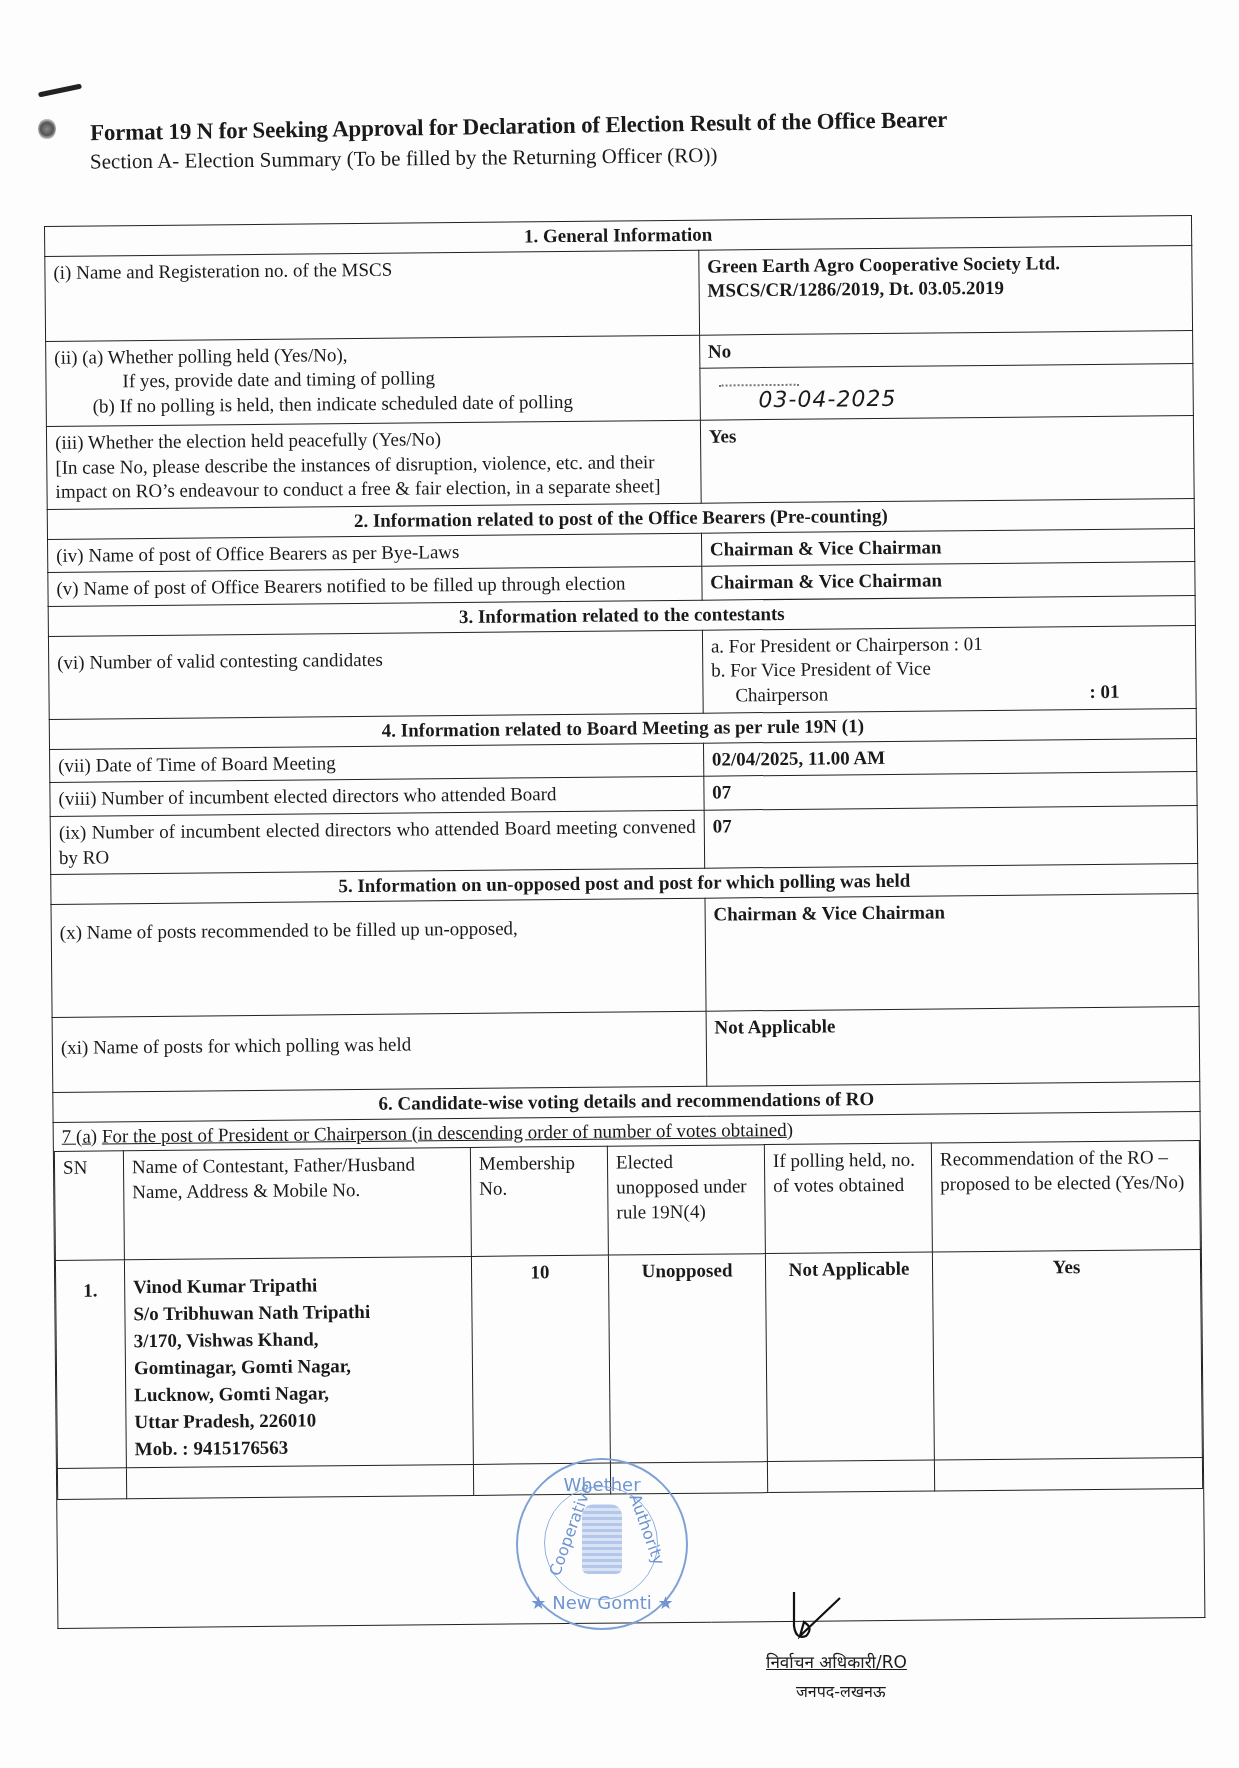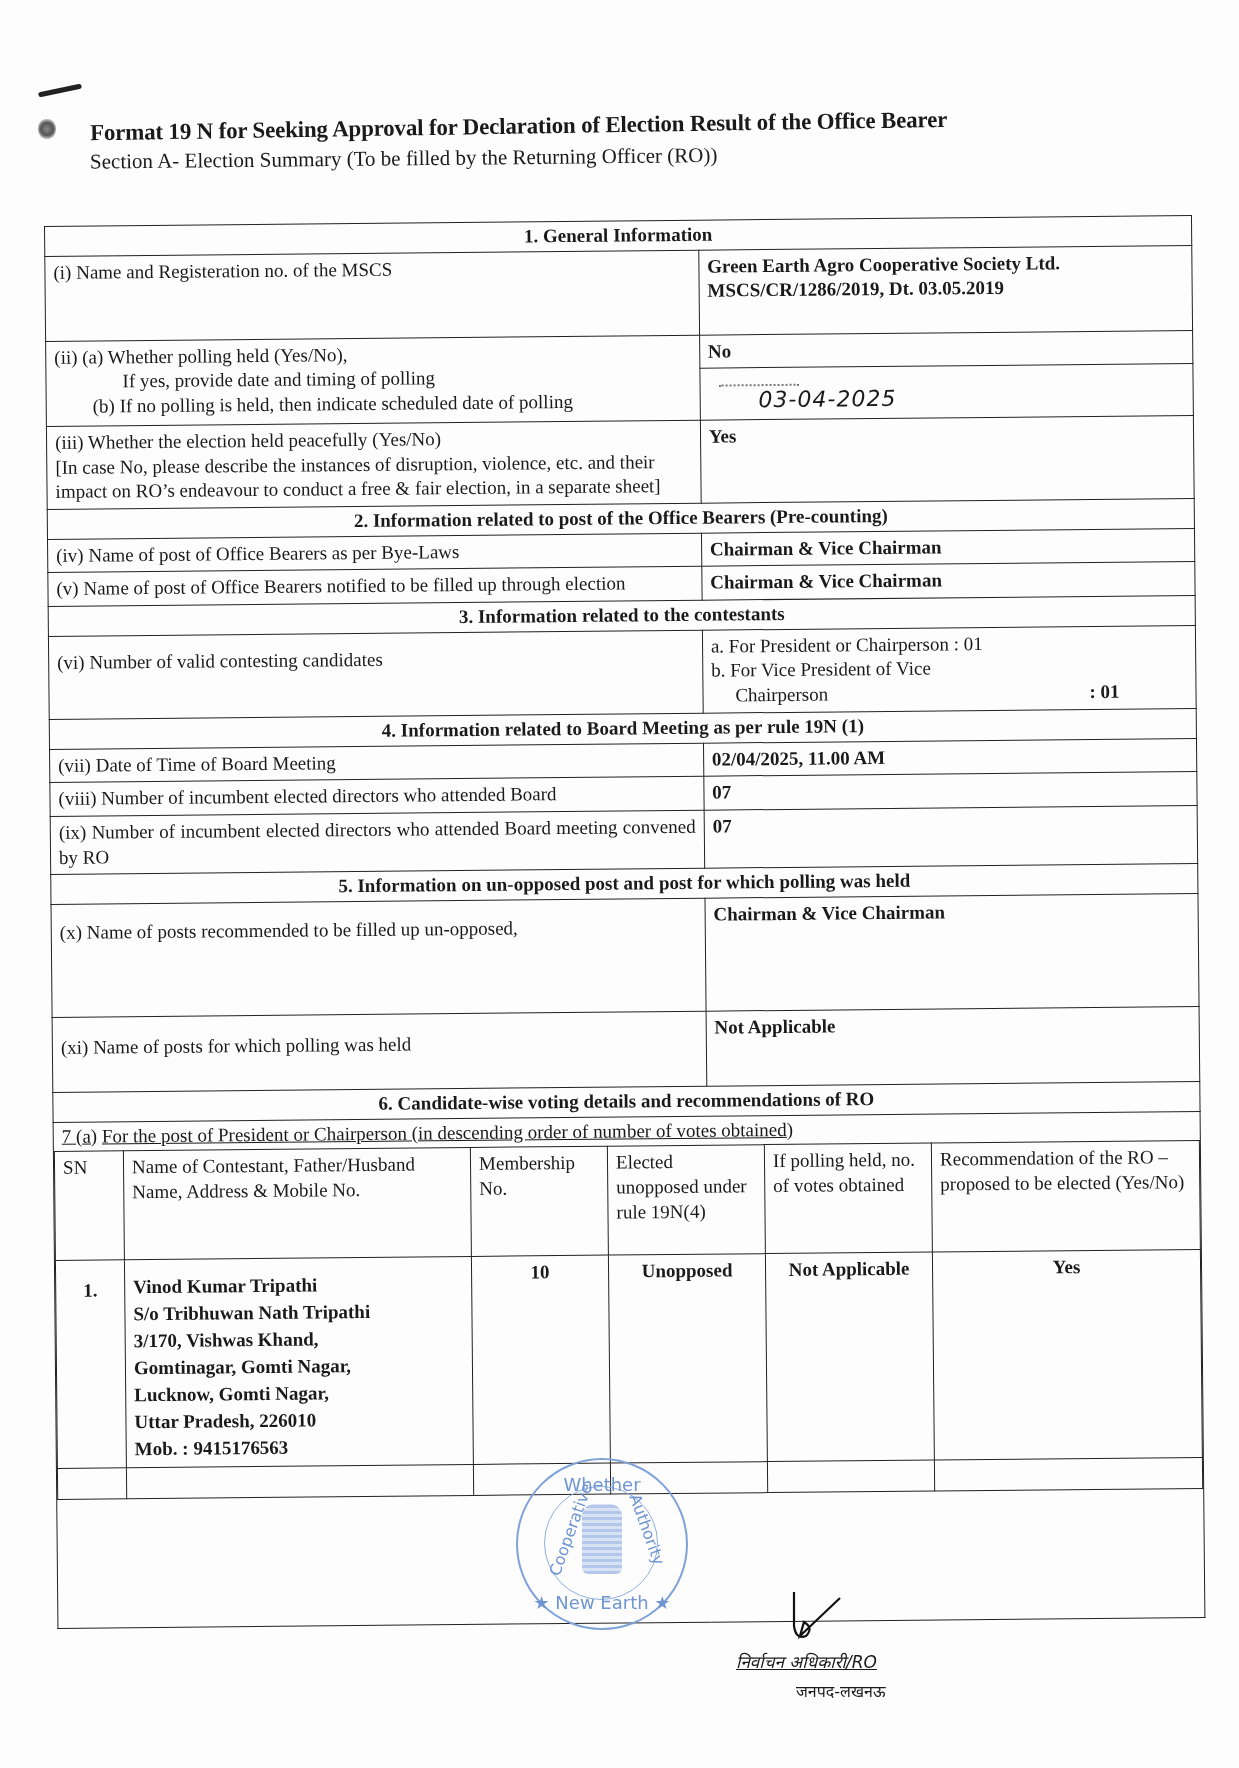--- a/index.html
+++ b/index.html
@@ -30,21 +30,21 @@
   .center{text-align:center;}
   .stamp{position:absolute;left:516px;top:1458px;width:168px;height:168px;border:2px solid #7ea2d8;border-radius:50%;
          color:#6f95d2;font-family:"DejaVu Sans",sans-serif;}
   .stamp .inner{position:absolute;left:26px;top:26px;width:112px;height:112px;border:1.5px solid #8fb0e0;border-radius:50%;}
   .stamp .emblem{position:absolute;left:64px;top:44px;width:40px;height:70px;border-radius:12px 12px 6px 6px;background:repeating-linear-gradient(0deg,#9fb9e4 0 3px,#cfdcf2 3px 6px);opacity:.8;}
   .stamp .ttop{position:absolute;left:0;top:14px;width:168px;text-align:center;font-size:18px;}
   .stamp .tbot{position:absolute;left:0;top:132px;width:168px;text-align:center;font-size:18px;}
   .stamp .tl{position:absolute;left:4px;top:60px;font-size:16px;transform:rotate(-70deg);}
   .stamp .tr{position:absolute;right:2px;top:60px;font-size:16px;transform:rotate(70deg);}
   .sig{position:absolute;left:780px;top:1588px;width:90px;height:60px;}
-  .sigtext{position:absolute;left:736px;top:1650px;font-family:"DejaVu Sans",sans-serif;font-size:17px;text-decoration:underline;font-style:italic;}
+  .sigtext{position:absolute;left:766px;top:1650px;font-family:"DejaVu Sans",sans-serif;font-size:17px;text-decoration:underline;}
   .sigsub{position:absolute;left:796px;top:1680px;font-family:"DejaVu Sans",sans-serif;font-size:16px;}
 </style>
 </head>
 <body>
 
 <div class="page">
   <div class="scanmark"></div>
   <div class="hole"></div>
 
   <div class="header">
@@ -186,21 +186,21 @@
     </tbody>
       </table>
   </div>
 
   <div class="stamp">
     <div class="inner"></div>
     <div class="emblem"></div>
     <div class="ttop">Whether</div>
     <div class="tl">Cooperative</div>
     <div class="tr">Authority</div>
-    <div class="tbot">★ New Earth ★</div>
+    <div class="tbot">★ New Gomti ★</div>
   </div>
 
   <svg class="sig" viewBox="0 0 90 60">
     <path d="M14 4 L14 38 Q16 52 26 48 Q34 40 24 34 L20 48 L60 10" fill="none" stroke="#111" stroke-width="2.2"></path>
   </svg>
   <div class="sigtext">निर्वाचन अधिकारी/RO</div>
   <div class="sigsub">जनपद-लखनऊ</div>
 </div>
 
 </body></html>

